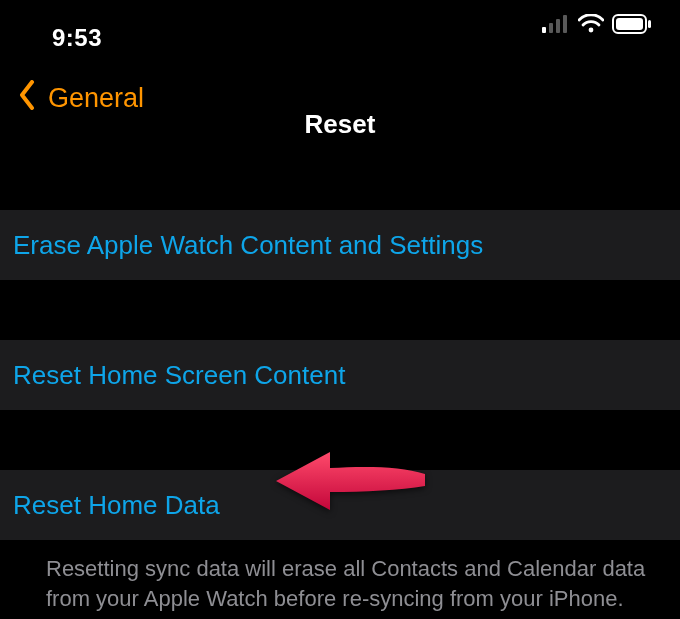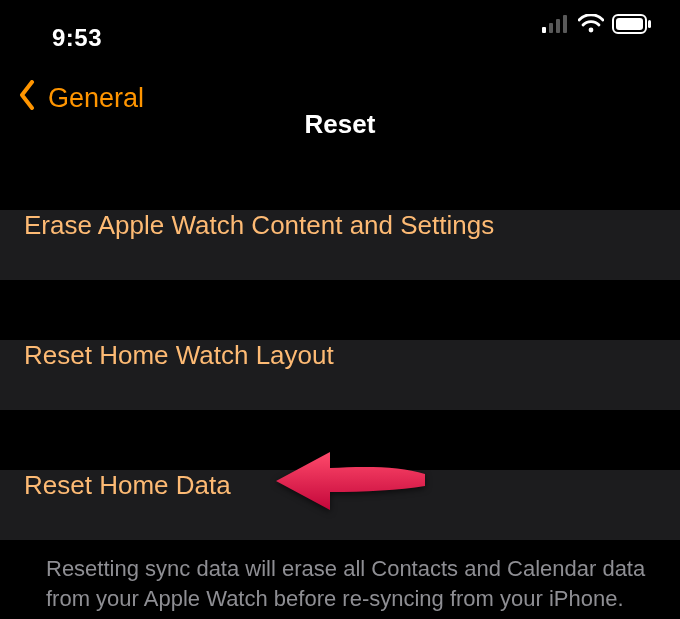--- a/index.html
+++ b/index.html
@@ -62,22 +62,23 @@
     background: #000;
   }
   .spacer-md {
     height: 60px;
     background: #000;
   }
   .row {
     background: #1c1c1e;
     height: 70px;
     display: flex;
-    padding: 0 24px;
-    color: #fdba74;
+    align-items: center;
+    padding: 0 13px;
+    color: #0ea5e9;
     font-size: 26px;
   }
   .footer-text {
     padding: 14px 30px 0 46px;
     color: #8e8e93;
     font-size: 22px;
     line-height: 1.35;
   }
   .arrow-annotation {
     position: absolute;
@@ -132,21 +133,21 @@
 
 <div class="spacer-lg"></div>
 
 <div class="row">
   <span>Erase Apple Watch Content and Settings</span>
 </div>
 
 <div class="spacer-md"></div>
 
 <div class="row">
-  <span>Reset Home Watch Layout</span>
+  <span>Reset Home Screen Content</span>
 </div>
 
 <div class="spacer-md"></div>
 
 <div class="row">
   <span>Reset Home Data</span>
 </div>
 
 <div class="footer-text">Resetting sync data will erase all Contacts and Calendar data from your Apple Watch before re-syncing from your iPhone.</div>
 

